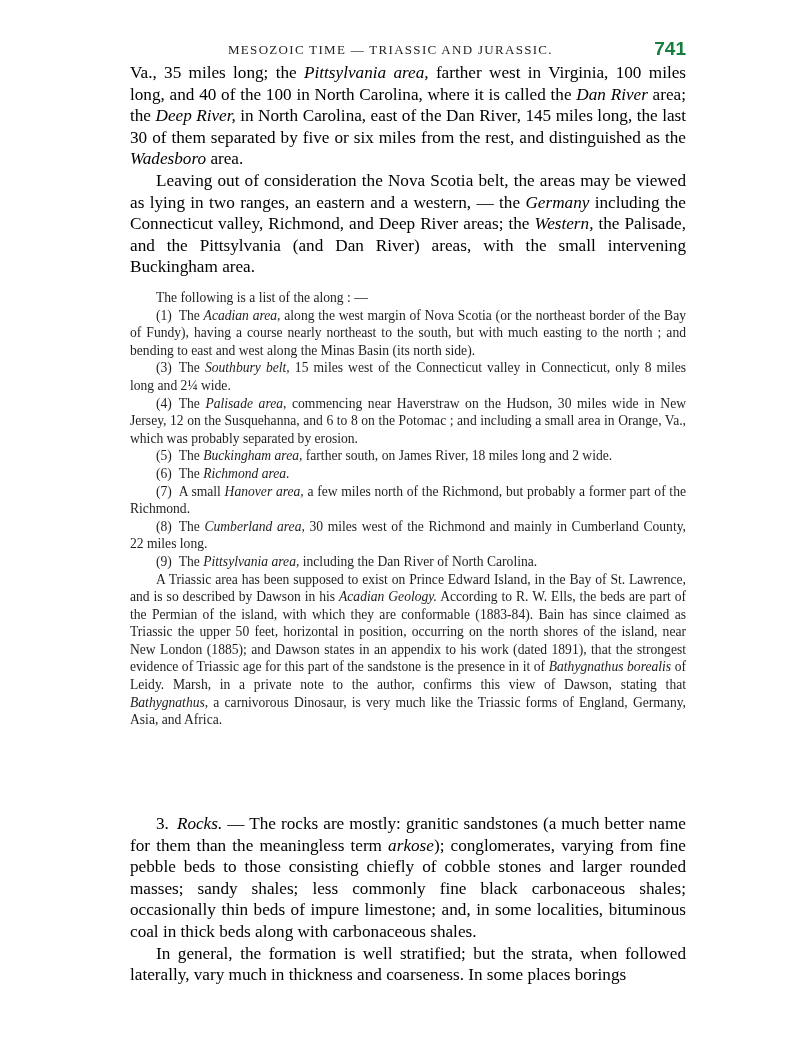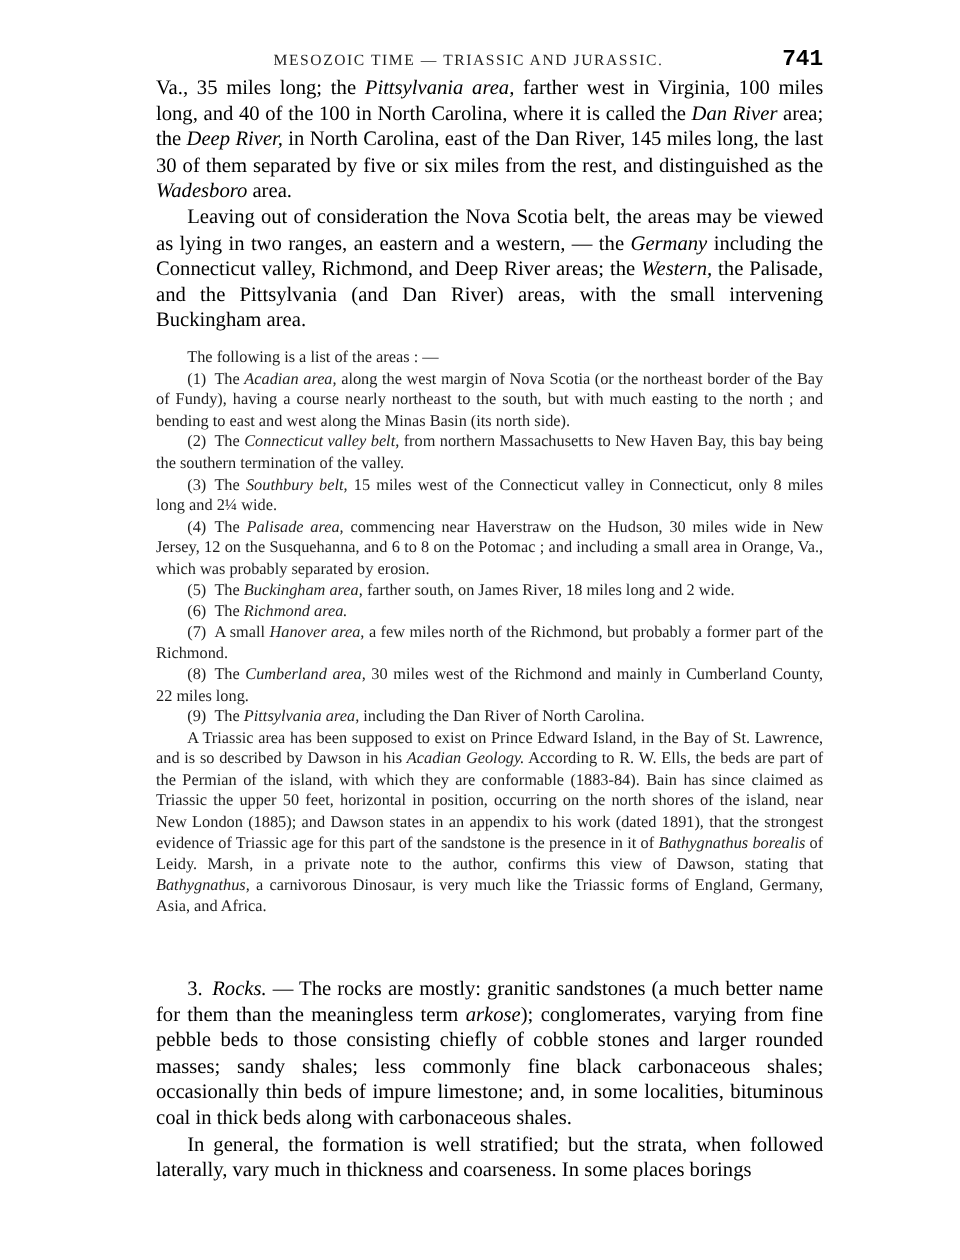--- a/index.html
+++ b/index.html
@@ -11,22 +11,22 @@
     .header {
       position: absolute; left: 130px; top: 38px; width: 556px; height: 22px;
     }
     .running-head {
       position: absolute; left: 98px; top: 4px;
       font-family: "Liberation Serif", serif;
       font-size: 13px; letter-spacing: 1.3px; color: #222;
     }
     .page-number {
       position: absolute; right: 0; top: 0;
-      font-family: Liberation Mono, monospace;
-      font-size: 19px; font-weight: bold; color: #000000;
+      font-family: Liberation Sans, sans-serif;
+      font-size: 19px; font-weight: bold; color: #15803d;
     }
     .large {
       position: absolute; left: 130px; width: 556px;
       font-family: Liberation Serif, serif;
       font-size: 17.2px; line-height: 21.6px; text-align: justify;
       color: #000000;
     }
     .small {
       position: absolute; left: 130px; width: 556px;
       font-family: "Liberation Serif", serif;
@@ -49,24 +49,23 @@
   <span class="running-head">MESOZOIC TIME — TRIASSIC AND JURASSIC.</span>
   <span class="page-number">741</span>
 </div>
 
 <div class="large block1">
   <p><span>Va., 35 miles long; the </span><i>Pittsylvania area,</i><span> farther west in Virginia, 100 miles long, and 40 of the 100 in North Carolina, where it is called the </span><i>Dan River</i><span> area; the </span><i>Deep River,</i><span> in North Carolina, east of the Dan River, 145 miles long, the last 30 of them separated by five or six miles from the rest, and distinguished as the </span><i>Wadesboro</i><span> area.</span></p>
   <p class="indent"><span>Leaving out of consideration the Nova Scotia belt, the areas may be viewed as lying in two ranges, an eastern and a western, — the </span><i>Germany</i><span> including the Connecticut valley, Richmond, and Deep River areas; the </span><i>Western,</i><span> the Palisade, and the Pittsylvania (and Dan River) areas, with the small intervening Buckingham area.</span></p>
 </div>
 
 <div class="small block2">
-  <p class="indent">The following is a list of the areas : —</p>
+  <p class="indent">The following is a list of the along : —</p>
   <div id="area-list">
       <p class="indent"><span>(1)</span> <span>The </span><i>Acadian area,</i><span> along the west margin of Nova Scotia (or the northeast border of the Bay of Fundy), having a course nearly northeast to the south, but with much easting to the north ; and bending to east and west along the Minas Basin (its north side).</span></p>
-      <p class="indent"><span>(2)</span> <span>The </span><i>Connecticut valley belt,</i><span> from northern Massachusetts to New Haven Bay, this bay being the southern termination of the valley.</span></p>
       <p class="indent"><span>(3)</span> <span>The </span><i>Southbury belt,</i><span> 15 miles west of the Connecticut valley in Connecticut, only 8 miles long and 2¼ wide.</span></p>
       <p class="indent"><span>(4)</span> <span>The </span><i>Palisade area,</i><span> commencing near Haverstraw on the Hudson, 30 miles wide in New Jersey, 12 on the Susquehanna, and 6 to 8 on the Potomac ; and including a small area in Orange, Va., which was probably separated by erosion.</span></p>
       <p class="indent"><span>(5)</span> <span>The </span><i>Buckingham area,</i><span> farther south, on James River, 18 miles long and 2 wide.</span></p>
       <p class="indent"><span>(6)</span> <span>The </span><i>Richmond area.</i><span></span></p>
       <p class="indent"><span>(7)</span> <span>A small </span><i>Hanover area,</i><span> a few miles north of the Richmond, but probably a former part of the Richmond.</span></p>
       <p class="indent"><span>(8)</span> <span>The </span><i>Cumberland area,</i><span> 30 miles west of the Richmond and mainly in Cumberland County, 22 miles long.</span></p>
       <p class="indent"><span>(9)</span> <span>The </span><i>Pittsylvania area,</i><span> including the Dan River of North Carolina.</span></p>
     </div>
   <p class="indent"><span>A Triassic area has been supposed to exist on Prince Edward Island, in the Bay of St. Lawrence, and is so described by Dawson in his </span><i>Acadian Geology.</i><span> According to R. W. Ells, the beds are part of the Permian of the island, with which they are conformable (1883-84). Bain has since claimed as Triassic the upper 50 feet, horizontal in position, occurring on the north shores of the island, near New London (1885); and Dawson states in an appendix to his work (dated 1891), that the strongest evidence of Triassic age for this part of the sandstone is the presence in it of </span><i>Bathygnathus borealis</i><span> of Leidy. Marsh, in a private note to the author, confirms this view of Dawson, stating that </span><i>Bathygnathus,</i><span> a carnivorous Dinosaur, is very much like the Triassic forms of England, Germany, Asia, and Africa.</span></p>
 </div>

